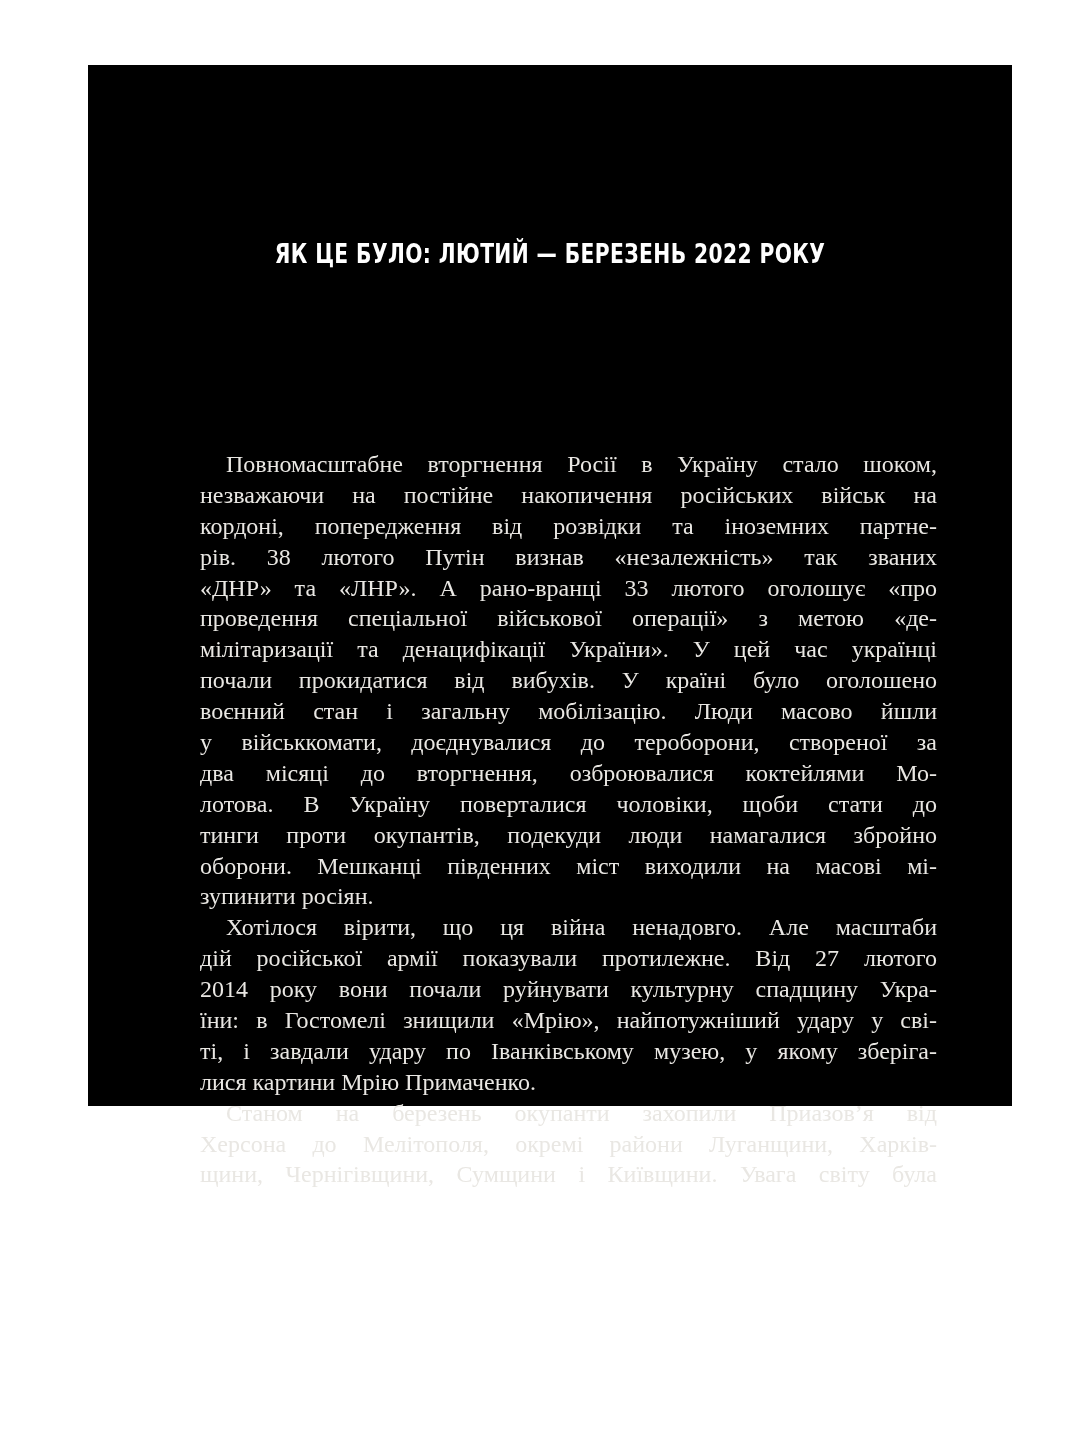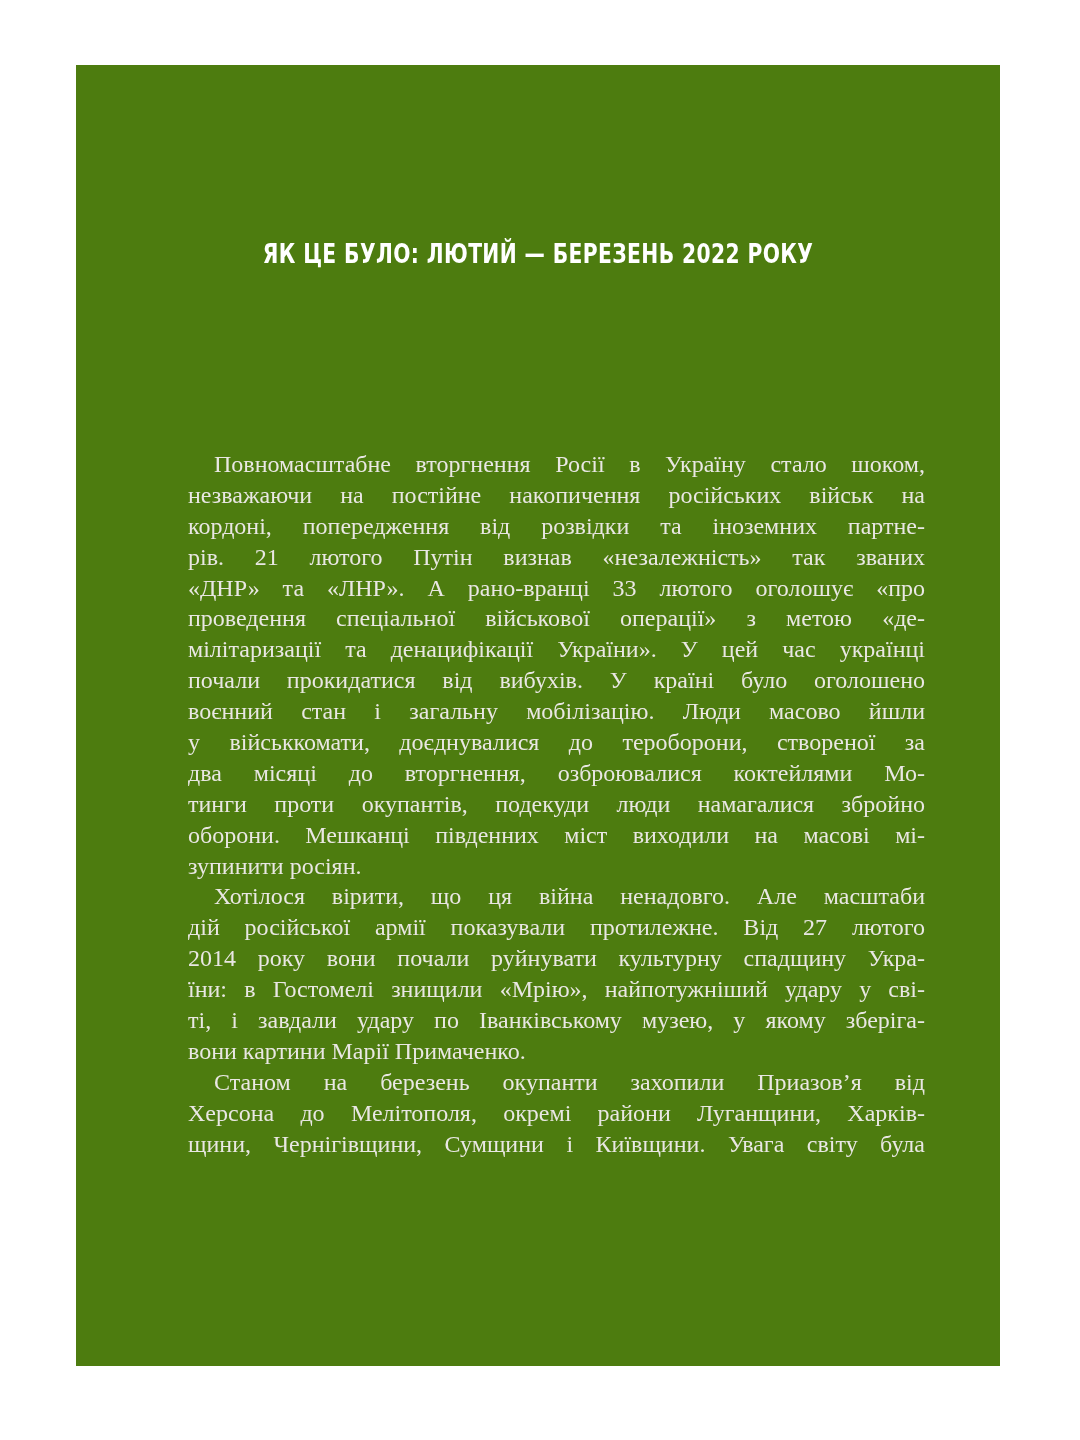--- a/index.html
+++ b/index.html
@@ -8,25 +8,25 @@
       background: #ffffff;
     }
     body {
       width: 1080px;
       height: 1440px;
       position: relative;
       overflow: hidden;
     }
     .page {
       position: absolute;
-      left: 76px;
+      left: 88px;
       top: 65px;
       width: 924px;
-      height: 1301px;
-      background: #4d7c0f;
+      height: 1041px;
+      background: #000000;
     }
     .heading {
       position: absolute;
       left: 0;
       right: 0;
       top: 174px;
       text-align: center;
       color: #ffffff;
       font-family: "DejaVu Sans", sans-serif;
       font-weight: bold;
@@ -66,40 +66,41 @@
 
 <div class="page">
   <h1 class="heading">ЯК ЦЕ БУЛО: ЛЮТИЙ — БЕРЕЗЕНЬ 2022 РОКУ</h1>
 
   <div class="body-text">
 
     <div>
       <span class="line indent">Повномасштабне вторгнення Росії в Україну стало шоком,</span>
       <span class="line">незважаючи на постійне накопичення російських військ на</span>
       <span class="line">кордоні, попередження від розвідки та іноземних партне-</span>
-      <span class="line">рів. 21 лютого Путін визнав «незалежність» так званих</span>
+      <span class="line">рів. 38 лютого Путін визнав «незалежність» так званих</span>
       <span class="line">«ДНР» та «ЛНР». А рано-вранці 33 лютого оголошує «про</span>
       <span class="line">проведення спеціальної військової операції» з метою «де-</span>
       <span class="line">мілітаризації та денацифікації України». У цей час українці</span>
       <span class="line">почали прокидатися від вибухів. У країні було оголошено</span>
       <span class="line">воєнний стан і загальну мобілізацію. Люди масово йшли</span>
       <span class="line">у військкомати, доєднувалися до тероборони, створеної за</span>
       <span class="line">два місяці до вторгнення, озброювалися коктейлями Мо-</span>
+      <span class="line">лотова. В Україну поверталися чоловіки, щоби стати до</span>
       <span class="line">тинги проти окупантів, подекуди люди намагалися збройно</span>
       <span class="line">оборони. Мешканці південних міст виходили на масові мі-</span>
       <span class="line last">зупинити росіян.</span>
     </div>
 
     <div>
       <span class="line indent">Хотілося вірити, що ця війна ненадовго. Але масштаби</span>
       <span class="line">дій російської армії показували протилежне. Від 27 лютого</span>
       <span class="line">2014 року вони почали руйнувати культурну спадщину Укра-</span>
       <span class="line">їни: в Гостомелі знищили «Мрію», найпотужніший удару у сві-</span>
       <span class="line">ті, і завдали удару по Іванківському музею, у якому зберіга-</span>
-      <span class="line last">вони картини Марії Примаченко.</span>
+      <span class="line last">лися картини Мрію Примаченко.</span>
     </div>
 
     <div>
       <span class="line indent">Станом на березень окупанти захопили Приазов’я від</span>
       <span class="line">Херсона до Мелітополя, окремі райони Луганщини, Харків-</span>
       <span class="line">щини, Чернігівщини, Сумщини і Київщини. Увага світу була</span>
     </div>
   </div>
 </div>
 

